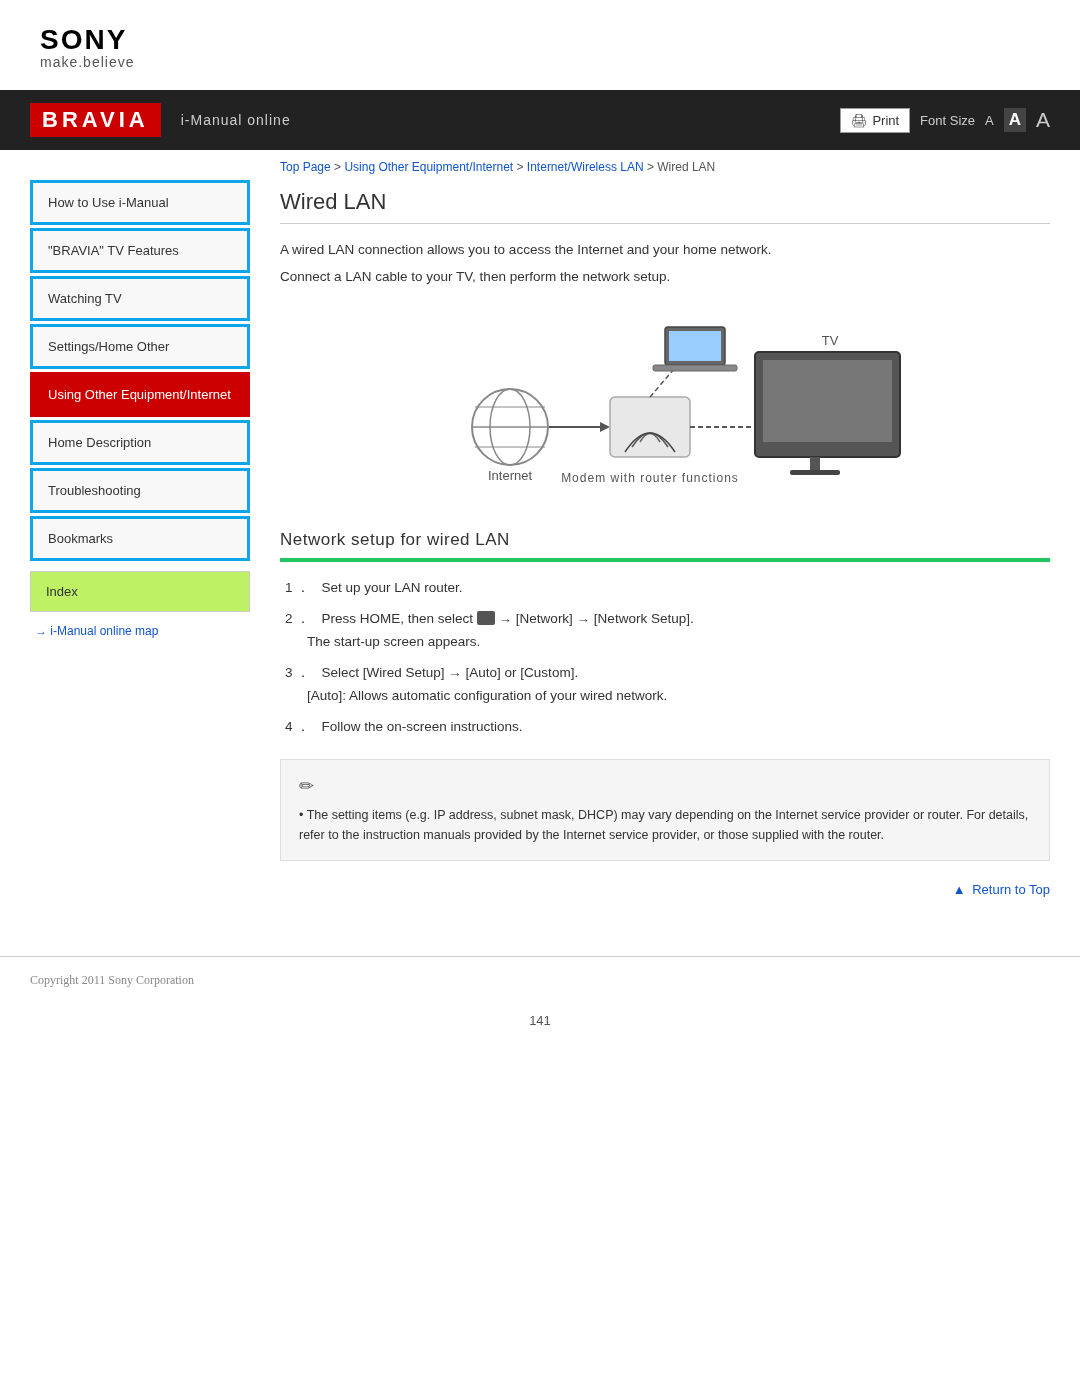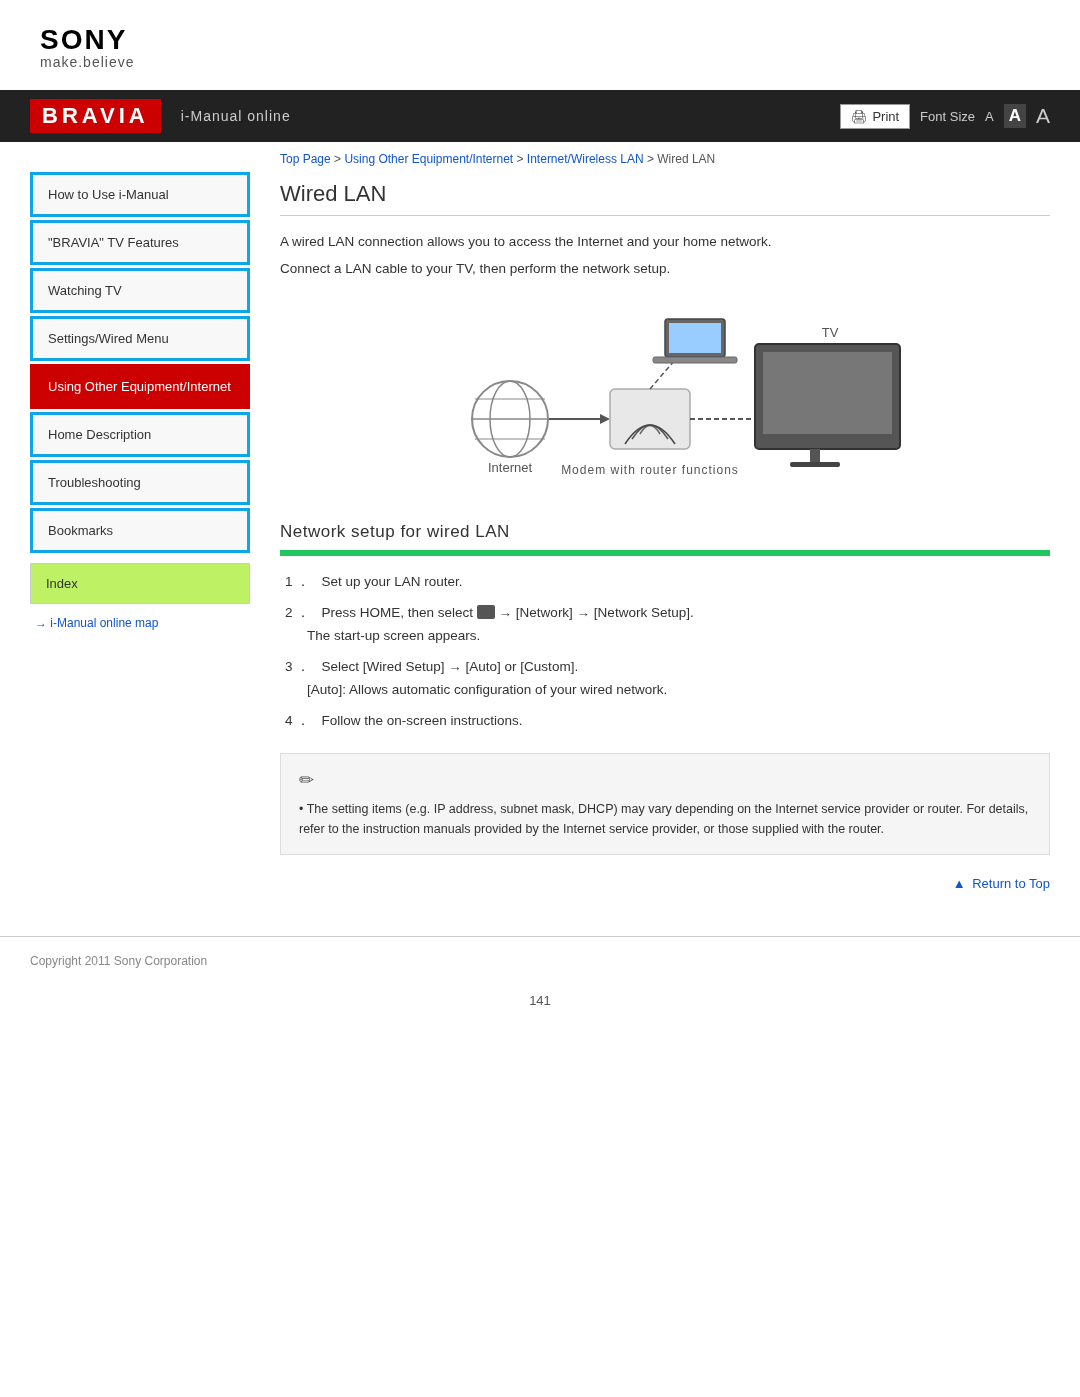--- a/index.html
+++ b/index.html
@@ -11,21 +11,21 @@
     .sony-text { font-size: 28px; font-weight: 900; letter-spacing: 2px; color: #000; font-family: Arial Black, sans-serif; }
     .sony-tagline { font-size: 14px; color: #555; letter-spacing: 1px; margin-top: -2px; }
 
     
     .bravia-bar {
       background: #222;
       display: flex;
       align-items: center;
       justify-content: space-between;
       padding: 0 30px;
-      height: 52px;
+      height: 60px;
       margin: 10px 0 0 0;
     }
     .bravia-left { display: flex; align-items: center; gap: 20px; }
     .bravia-logo {
       font-size: 22px;
       font-weight: 900;
       font-family: Arial Black, sans-serif;
       letter-spacing: 4px;
       color: #fff;
       border: 2px solid #c00;
@@ -94,42 +94,42 @@
     .page-title { font-size: 22px; font-weight: normal; color: #333; border-bottom: 1px solid #ccc; padding-bottom: 8px; margin-bottom: 15px; }
 
     
     .intro-text { font-size: 13.5px; color: #333; line-height: 1.6; margin-bottom: 5px; }
 
     
     .diagram-container { text-align: center; margin: 20px 0; position: relative; }
     .diagram-svg { }
 
     
-    .section-heading { font-size: 17px; font-weight: normal; color: #333; border-bottom: 6px solid #22c55e; padding-bottom: 8px; margin: 20px 0 15px 0; letter-spacing: 0.5px; }
+    .section-heading { font-size: 17px; font-weight: normal; color: #333; border-bottom: 4px solid #22c55e; padding-bottom: 8px; margin: 20px 0 15px 0; letter-spacing: 0.5px; }
 
     
     .steps-list { list-style: none; margin: 0 0 15px 0; padding: 0; }
     .steps-list li { font-size: 13.5px; color: #333; line-height: 1.7; margin-bottom: 8px; padding-left: 5px; }
     .steps-list li .step-num { margin-right: 8px; }
     .sub-text { margin-left: 22px; display: block; }
 
     
     .note-box { background: #f5f5f5; border: 1px solid #ddd; padding: 15px 18px; margin: 20px 0; }
     .note-icon { font-size: 18px; color: #555; margin-bottom: 8px; display: block; }
     .note-bullet { list-style: none; padding: 0; }
     .note-bullet li::before { content: "• "; }
     .note-bullet li { font-size: 12.5px; color: #333; line-height: 1.6; }
 
     
     .return-top { text-align: right; margin: 10px 0 15px 0; }
     .return-top a { color: #1155cc; font-size: 13px; text-decoration: none; }
     .return-top-arrow { margin-right: 3px; }
 
     
-    .footer { border-top: 1px solid #ccc; padding: 15px 30px; margin-top: 10px; }
+    .footer { border-top: 1px solid #ccc; padding: 15px 30px; margin-top: 24px; font-family: Liberation Serif, serif; }
     .footer-text { font-size: 12px; color: #888; }
 
     
     .page-number { text-align: center; font-size: 13px; color: #555; padding: 10px; }
   </style>
 </head>
 <body>
 
 <div class="header">
   <div class="sony-logo">
@@ -162,21 +162,21 @@
     <a class="nav-item">
       <span>How to Use i-Manual</span>
     </a>
     <a class="nav-item">
       <span>"BRAVIA" TV Features</span>
     </a>
     <a class="nav-item">
       <span>Watching TV</span>
     </a>
     <a class="nav-item">
-      <span>Settings/Wired Menu</span>
+      <span>Settings/Home Other</span>
     </a>
     <a class="nav-item active">
       <span>Using Other Equipment/Internet</span>
     </a>
     <a class="nav-item">
       <span>Home Description</span>
     </a>
     <a class="nav-item">
       <span>Troubleshooting</span>
     </a>

